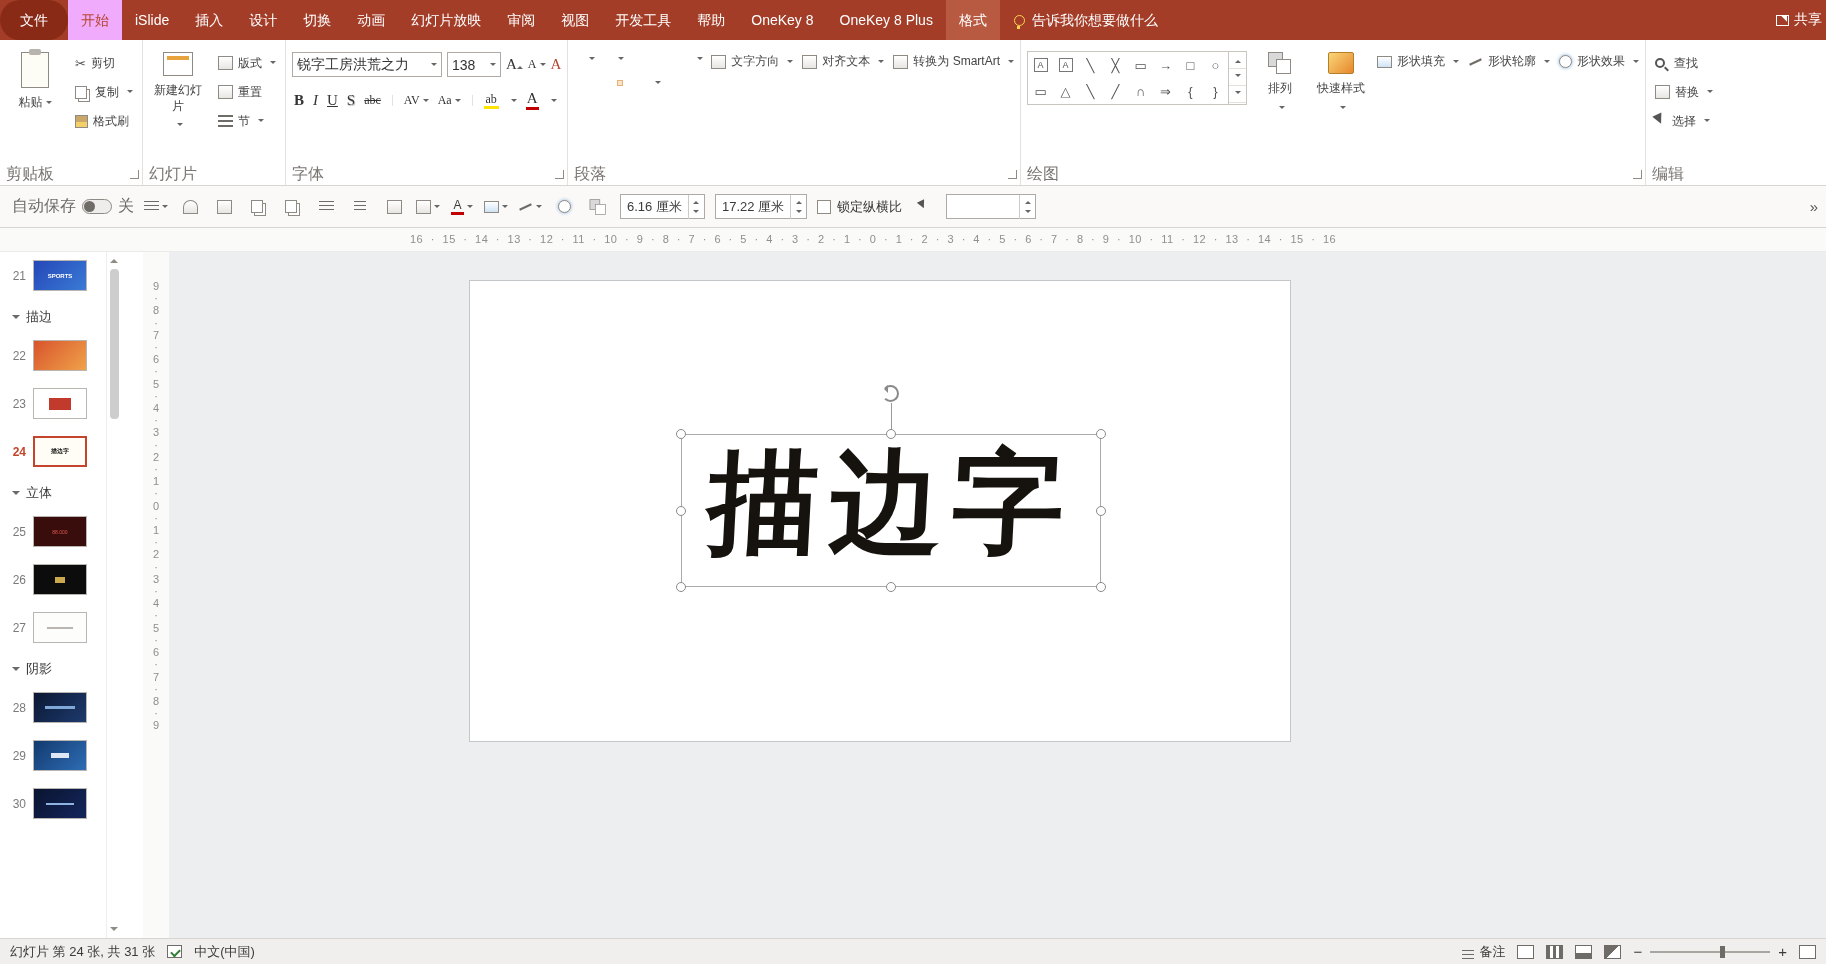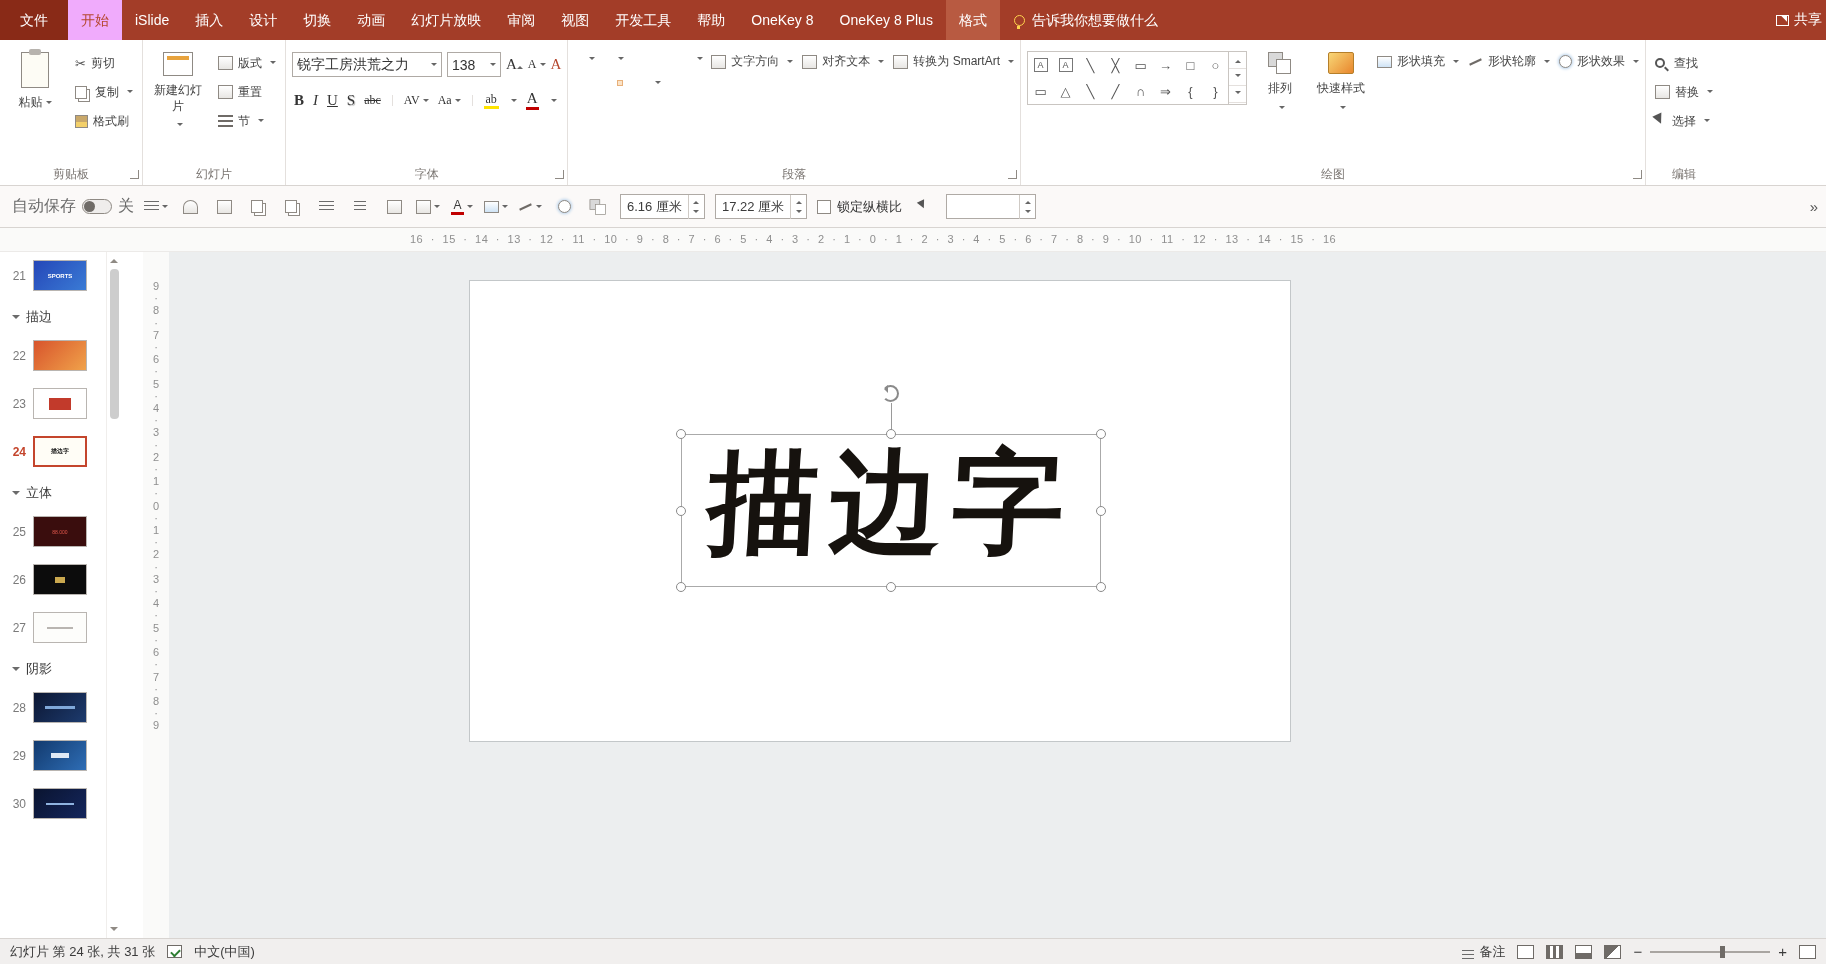--- a/index.html
+++ b/index.html
@@ -1,35 +1,35 @@
 <!DOCTYPE html>
 <html><head>
 <meta charset="utf-8">
 <style>
   * { box-sizing: border-box; margin: 0; padding: 0; }
   html,body { width:1826px; height:964px; overflow:hidden; font-family:"Liberation Sans", sans-serif; font-size:12px; color:#3b3b3b; background:#fff; }
 
   
   .titlebar { height:40px; background:#a33d28; display:flex; align-items:stretch; color:#fff; }
   .tab { padding:0 13px; line-height:40px; font-size:14px; white-space:nowrap; cursor:default; }
-  .tab.file { background:#892a17; padding:0 20px; }
+  .tab.file { background:#892a17; padding:0 20px;border-radius:20px; }
   .tab.active { background:#f0abfc; color:#b5472e; }
   .tab.contextual { background:#b85a41; }
   .tellme { display:flex; align-items:center; gap:7px; padding:0 14px; }
   .bulb { width:11px; height:11px; border:1.5px solid #ffd34d; border-radius:50%; position:relative; }
   .bulb::after { content:""; position:absolute; left:2.5px; top:10px; width:3px; height:3px; background:#ffd34d; }
   .share { margin-left:auto; display:flex; align-items:center; gap:5px; padding:0 8px; max-width:58px; overflow:hidden; white-space:nowrap; font-size:14px; }
   .share-ic { width:13px; height:11px; border:1px solid #fff; position:relative; flex:0 0 auto; }
   .share-ic::after { content:""; position:absolute; right:-3px; top:-4px; width:0; height:0; border:4px solid transparent; border-bottom-color:#fff; transform:rotate(45deg); }
 
   
   .ribbon { height:146px; background:#fff; border-bottom:1px solid #d8d4d1; display:flex; }
   .group { display:flex; flex-direction:column; border-right:1px solid #e4e0dd; padding:2px 6px 0; position:relative; }
   .g-body { flex:1; display:flex; gap:8px; align-items:flex-start; }
-  .g-label { height:22px; display:flex; align-items:center; justify-content:center; color:#7b7672; font-size:12px; }
+  .g-label { height:22px; display:flex; align-items:center; justify-content:flex-start; color:#7b7672; font-size:16px; }
   .launcher { position:absolute; right:3px; bottom:6px; width:9px; height:9px; border-right:1.5px solid #8f8a84; border-bottom:1.5px solid #8f8a84; }
   .caret { display:inline-block; width:0; height:0; border:3.5px solid transparent; border-top-color:#666; margin:2px 0 0 3px; vertical-align:middle; }
   .caret-up { display:inline-block; width:0; height:0; border:3.5px solid transparent; border-bottom-color:#666; vertical-align:middle; }
   .bigbtn { width:58px; min-height:102px; display:flex; flex-direction:column; align-items:center; gap:7px; padding-top:10px; }
   .bigbtn .lbl { font-size:12px; color:#444; text-align:center; line-height:1.3; }
   .smallcol { display:flex; flex-direction:column; gap:5px; padding-top:9px; }
   .smallbtn { display:flex; align-items:center; gap:5px; height:24px; padding:0 3px; font-size:12px; color:#444; white-space:nowrap; }
   .gi { font-size:13px; color:#555; }
   .ic { width:15px; height:14px; border:1px solid #8f8a84; background:linear-gradient(#fff,#e8e6e3); flex:0 0 auto; }
   .ic-clipboard { width:28px; height:36px; border:1px solid #8f8a84; background:#fdfcf5; position:relative; }

